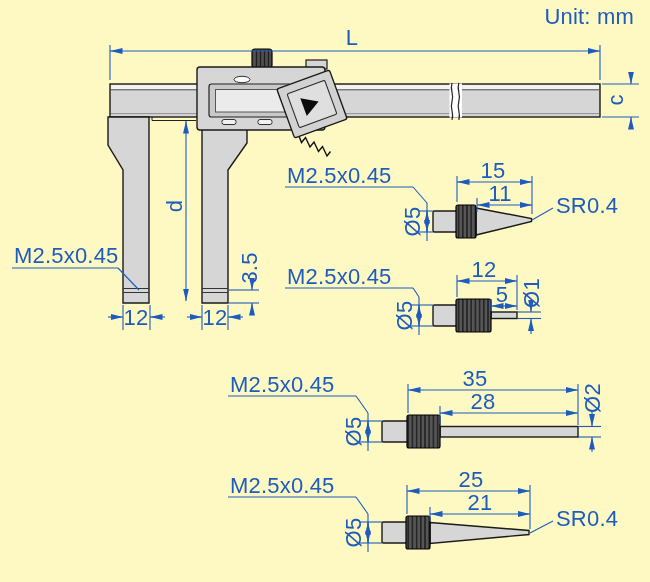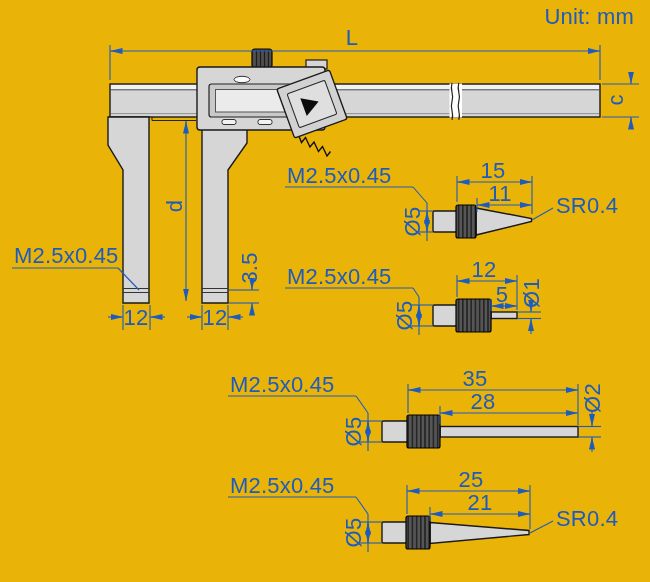--- a/index.html
+++ b/index.html
@@ -1,16 +1,16 @@
 <!DOCTYPE html>
 <html><head>
 <meta charset="utf-8">
 <style>
   html,body{margin:0;padding:0;background:#fff;}
-  .canvas{width:650px;height:582px;background:#eab308;position:relative;overflow:hidden;}
+  .canvas{width:650px;height:582px;background:#fef9c3;position:relative;overflow:hidden;}
   svg{display:block;}
   text{font-family:"Liberation Sans","DejaVu Sans",sans-serif;}
   .dim-text{font-size:22px;letter-spacing:0.2px;fill:#1d5cbe;}
   .bl{stroke:#1d5cbe;stroke-width:1.1;fill:none;}
   .outline{stroke:#1a1a1a;stroke-width:1.4;}
   .thin-dark{stroke:#333;stroke-width:1;}
 </style>
 </head>
 <body>
 

